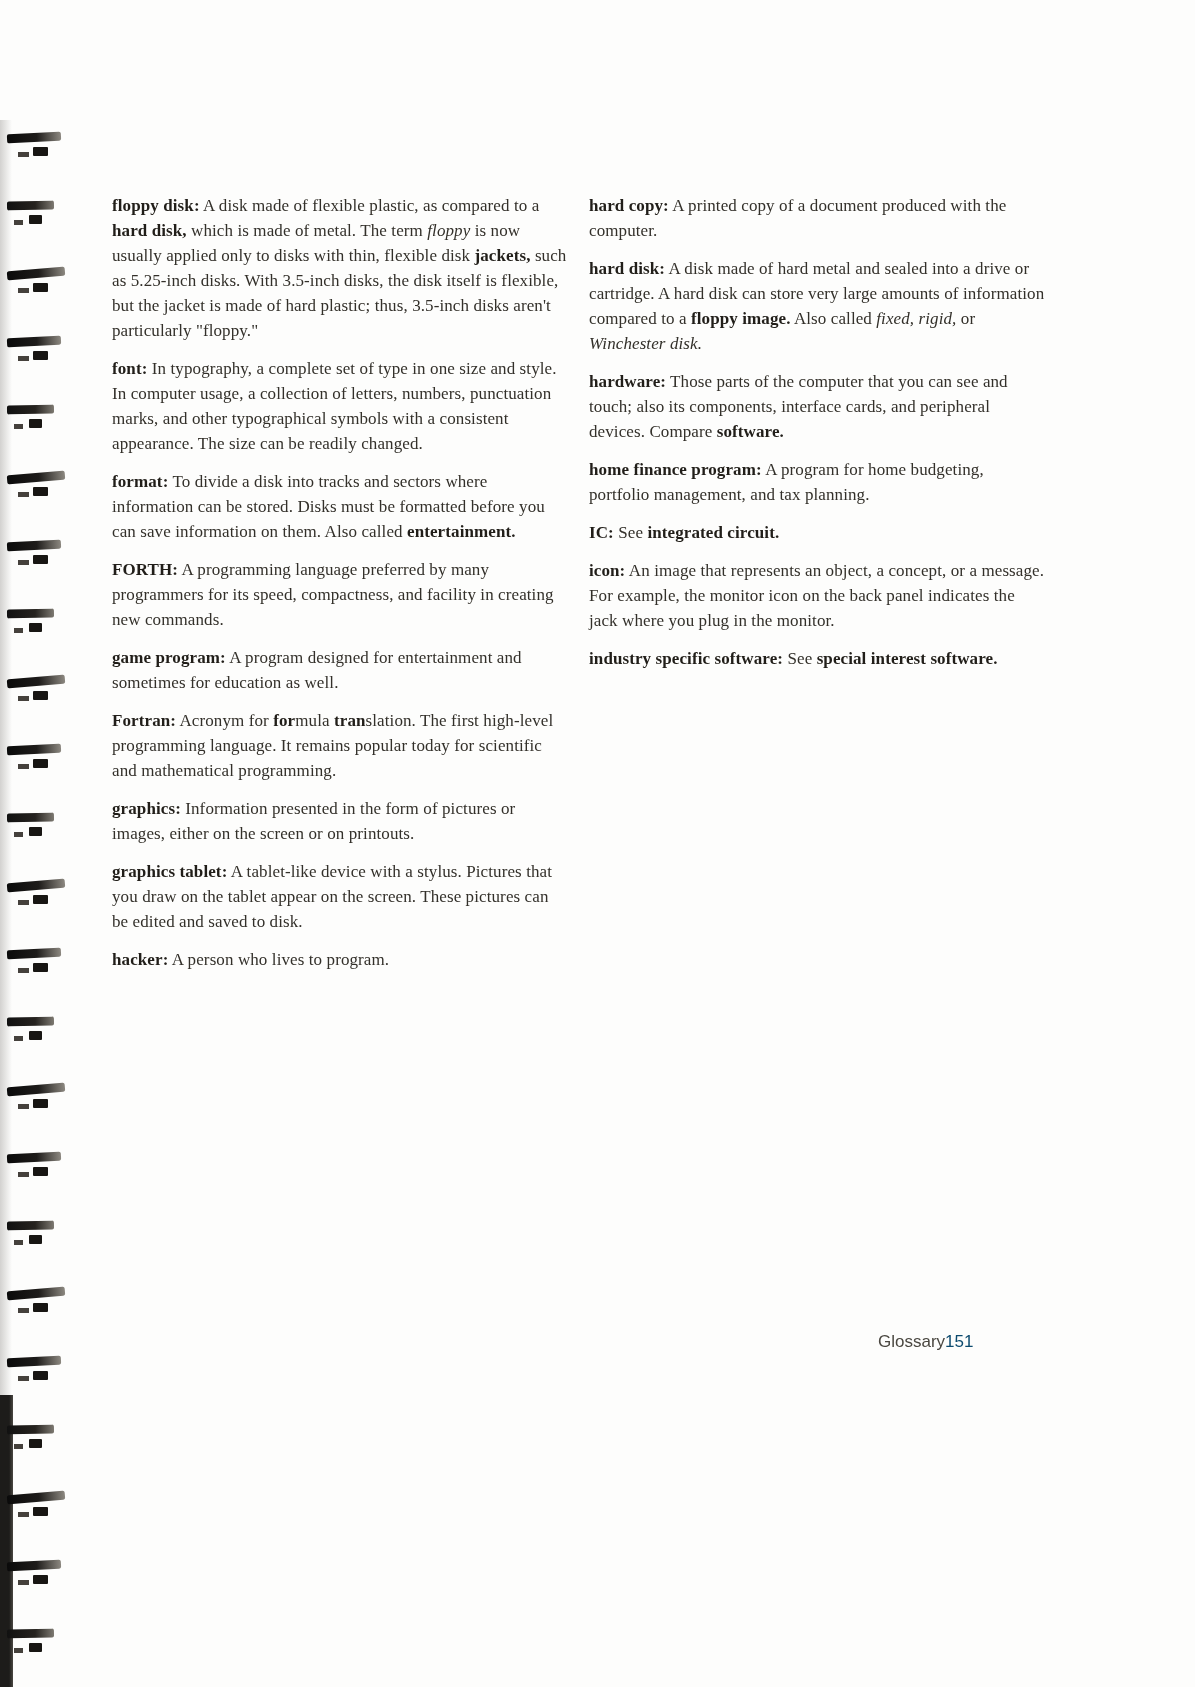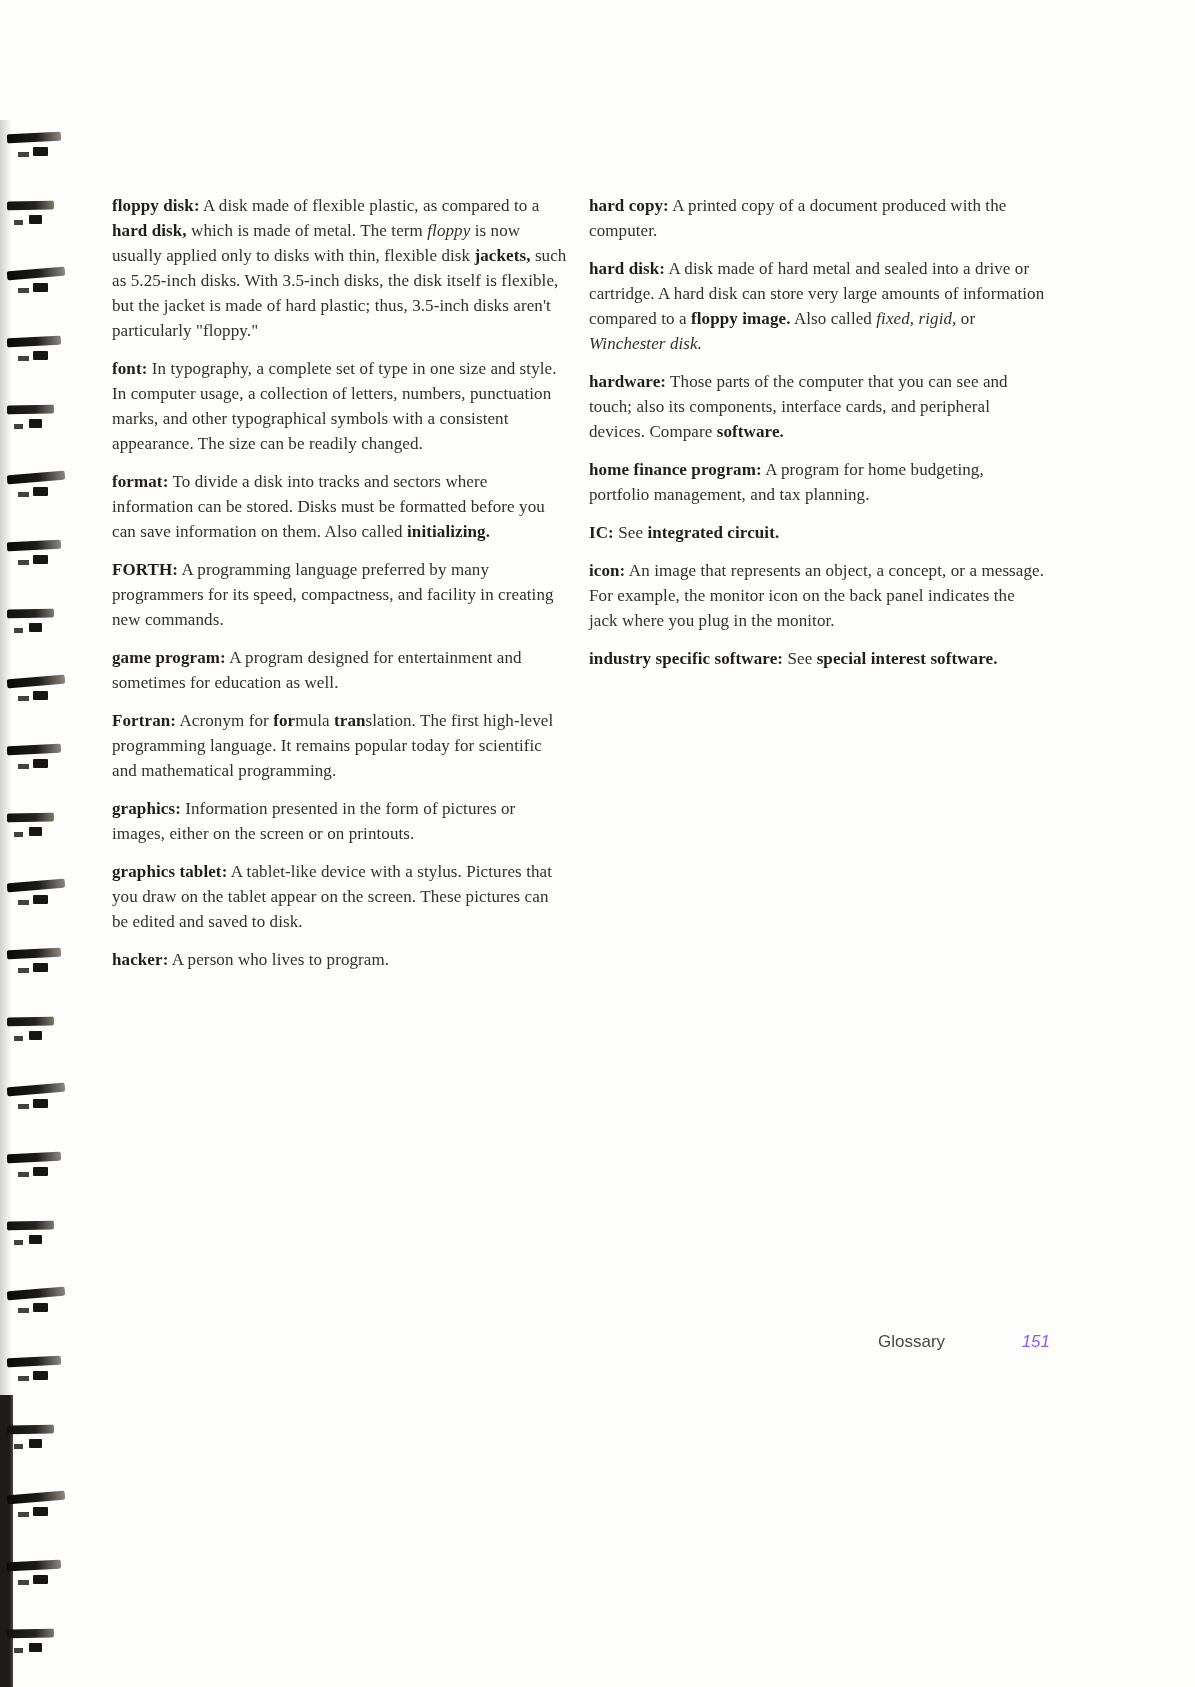--- a/index.html
+++ b/index.html
@@ -77,27 +77,27 @@
     color: #211e19;
   }
   .entry i { font-style: italic; }
 
   
   .footer {
     position: absolute;
     left: 878px; top: 1332px;
     width: 172px;
     display: flex;
-    justify-content: space-between;
+    justify-content: flex-start;
     align-items: baseline;
     font-family: "Liberation Sans", "DejaVu Sans", sans-serif;
     font-size: 17px;
     color: #4a4740;
   }
-  .footer .pagenum { color: #8b5cf6; font-style: italic; }
+  .footer .pagenum { color: #0c4a6e; }
 </style>
 </head>
 <body>
 
 <div class="page">
 
   <div class="binding">
     <div class="spine-shade"></div>
     <div class="edge-strip"></div>
   <div class="ring r0" style="top: 130px;"></div>
@@ -122,21 +122,21 @@
       <div class="ring r1" style="top: 1422px;"></div>
       <div class="ring r2" style="top: 1490px;"></div>
       <div class="ring r0" style="top: 1558px;"></div>
       <div class="ring r1" style="top: 1626px;"></div>
     </div>
 
   <div class="content">
     <div class="col" id="col-left">
         <p class="entry"><b class="term">floppy disk:</b><span> A disk made of flexible plastic, as compared to a </span><b>hard disk,</b><span> which is made of metal. The term </span><i>floppy</i><span> is now usually applied only to disks with thin, flexible disk </span><b>jackets,</b><span> such as 5.25-inch disks. With 3.5-inch disks, the disk itself is flexible, but the jacket is made of hard plastic; thus, 3.5-inch disks aren't particularly "floppy."</span></p>
         <p class="entry"><b class="term">font:</b><span> In typography, a complete set of type in one size and style. In computer usage, a collection of letters, numbers, punctuation marks, and other typographical symbols with a consistent appearance. The size can be readily changed.</span></p>
-        <p class="entry"><b class="term">format:</b><span> To divide a disk into tracks and sectors where information can be stored. Disks must be formatted before you can save information on them. Also called </span><b>initializing.</b></p>
+        <p class="entry"><b class="term">format:</b><span> To divide a disk into tracks and sectors where information can be stored. Disks must be formatted before you can save information on them. Also called </span><b>entertainment.</b></p>
         <p class="entry"><b class="term">FORTH:</b><span> A programming language preferred by many programmers for its speed, compactness, and facility in creating new commands.</span></p>
         <p class="entry"><b class="term">game program:</b><span> A program designed for entertainment and sometimes for education as well.</span></p>
         <p class="entry"><b class="term">Fortran:</b><span> Acronym for </span><b>for</b><span>mula </span><b>tran</b><span>slation. The first high-level programming language. It remains popular today for scientific and mathematical programming.</span></p>
         <p class="entry"><b class="term">graphics:</b><span> Information presented in the form of pictures or images, either on the screen or on printouts.</span></p>
         <p class="entry"><b class="term">graphics tablet:</b><span> A tablet-like device with a stylus. Pictures that you draw on the tablet appear on the screen. These pictures can be edited and saved to disk.</span></p>
         <p class="entry"><b class="term">hacker:</b><span> A person who lives to program.</span></p>
       </div>
     <div class="col" id="col-right">
         <p class="entry"><b class="term">hard copy:</b><span> A printed copy of a document produced with the computer.</span></p>
         <p class="entry"><b class="term">hard disk:</b><span> A disk made of hard metal and sealed into a drive or cartridge. A hard disk can store very large amounts of information compared to a </span><b>floppy image.</b><span> Also called </span><i>fixed, rigid,</i><span> or </span><i>Winchester disk.</i></p>

